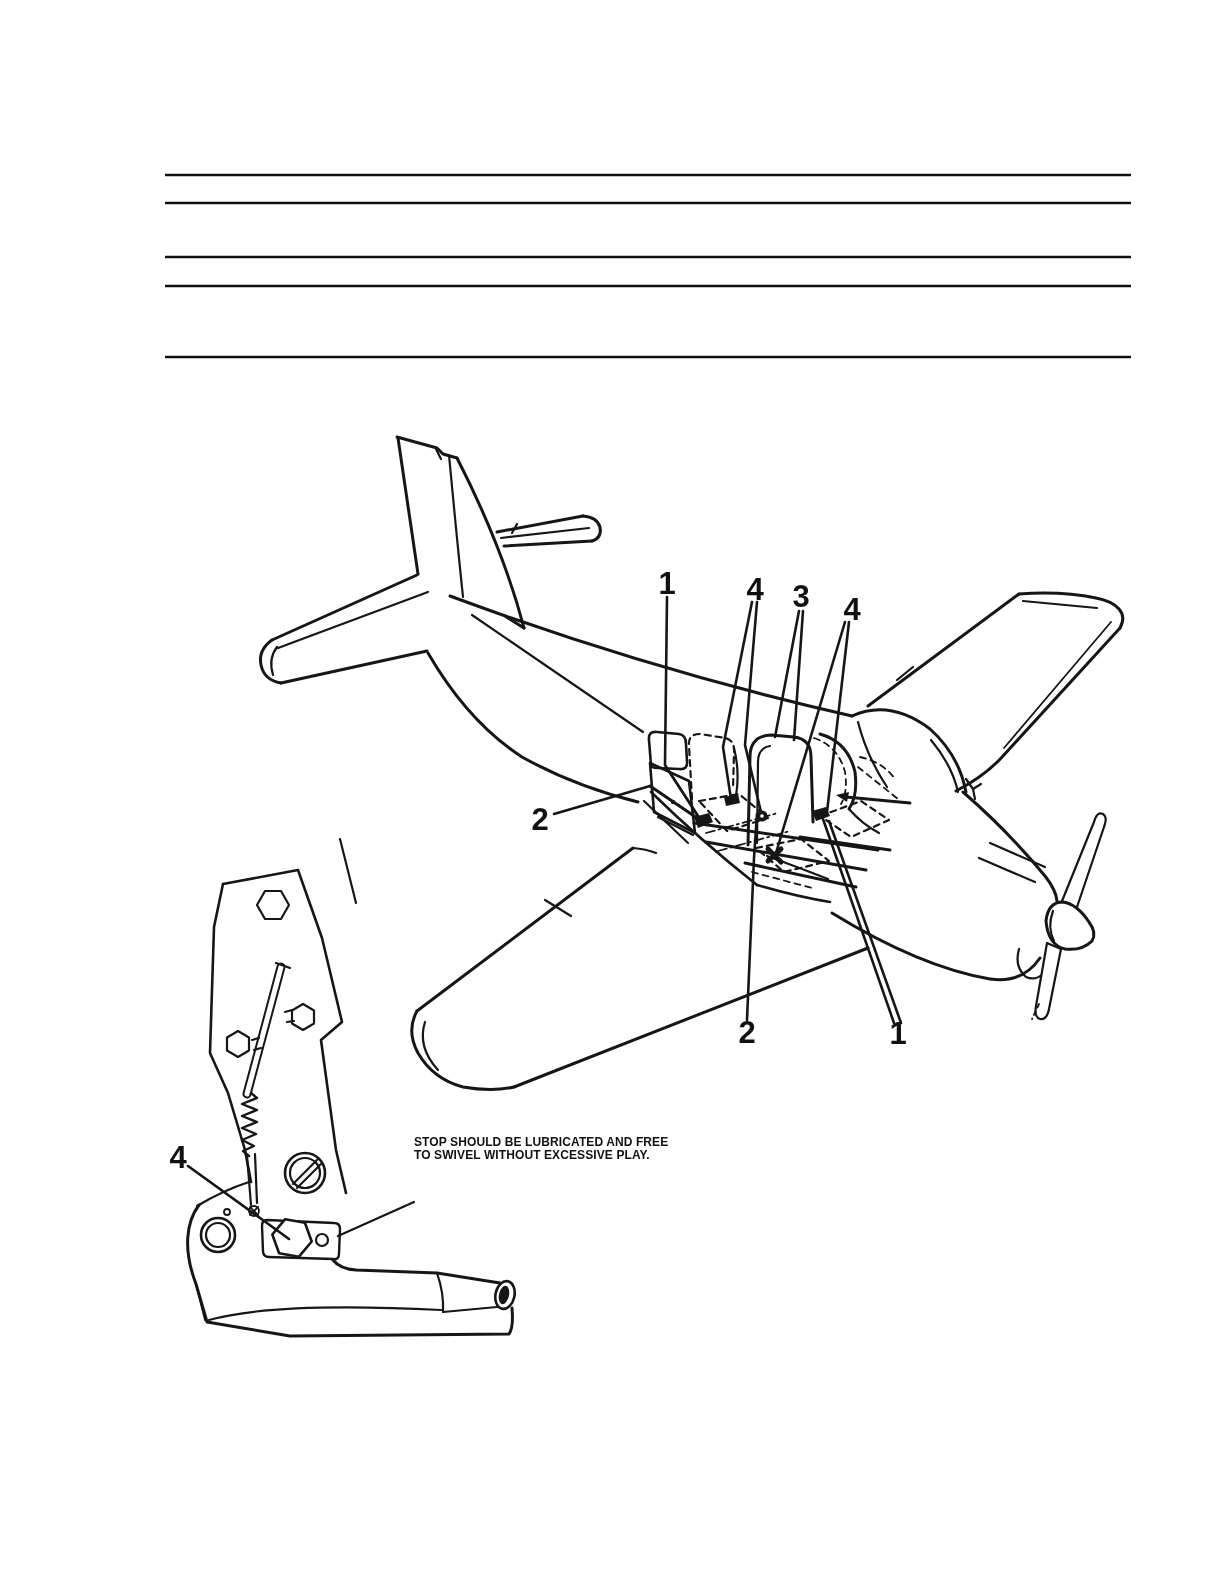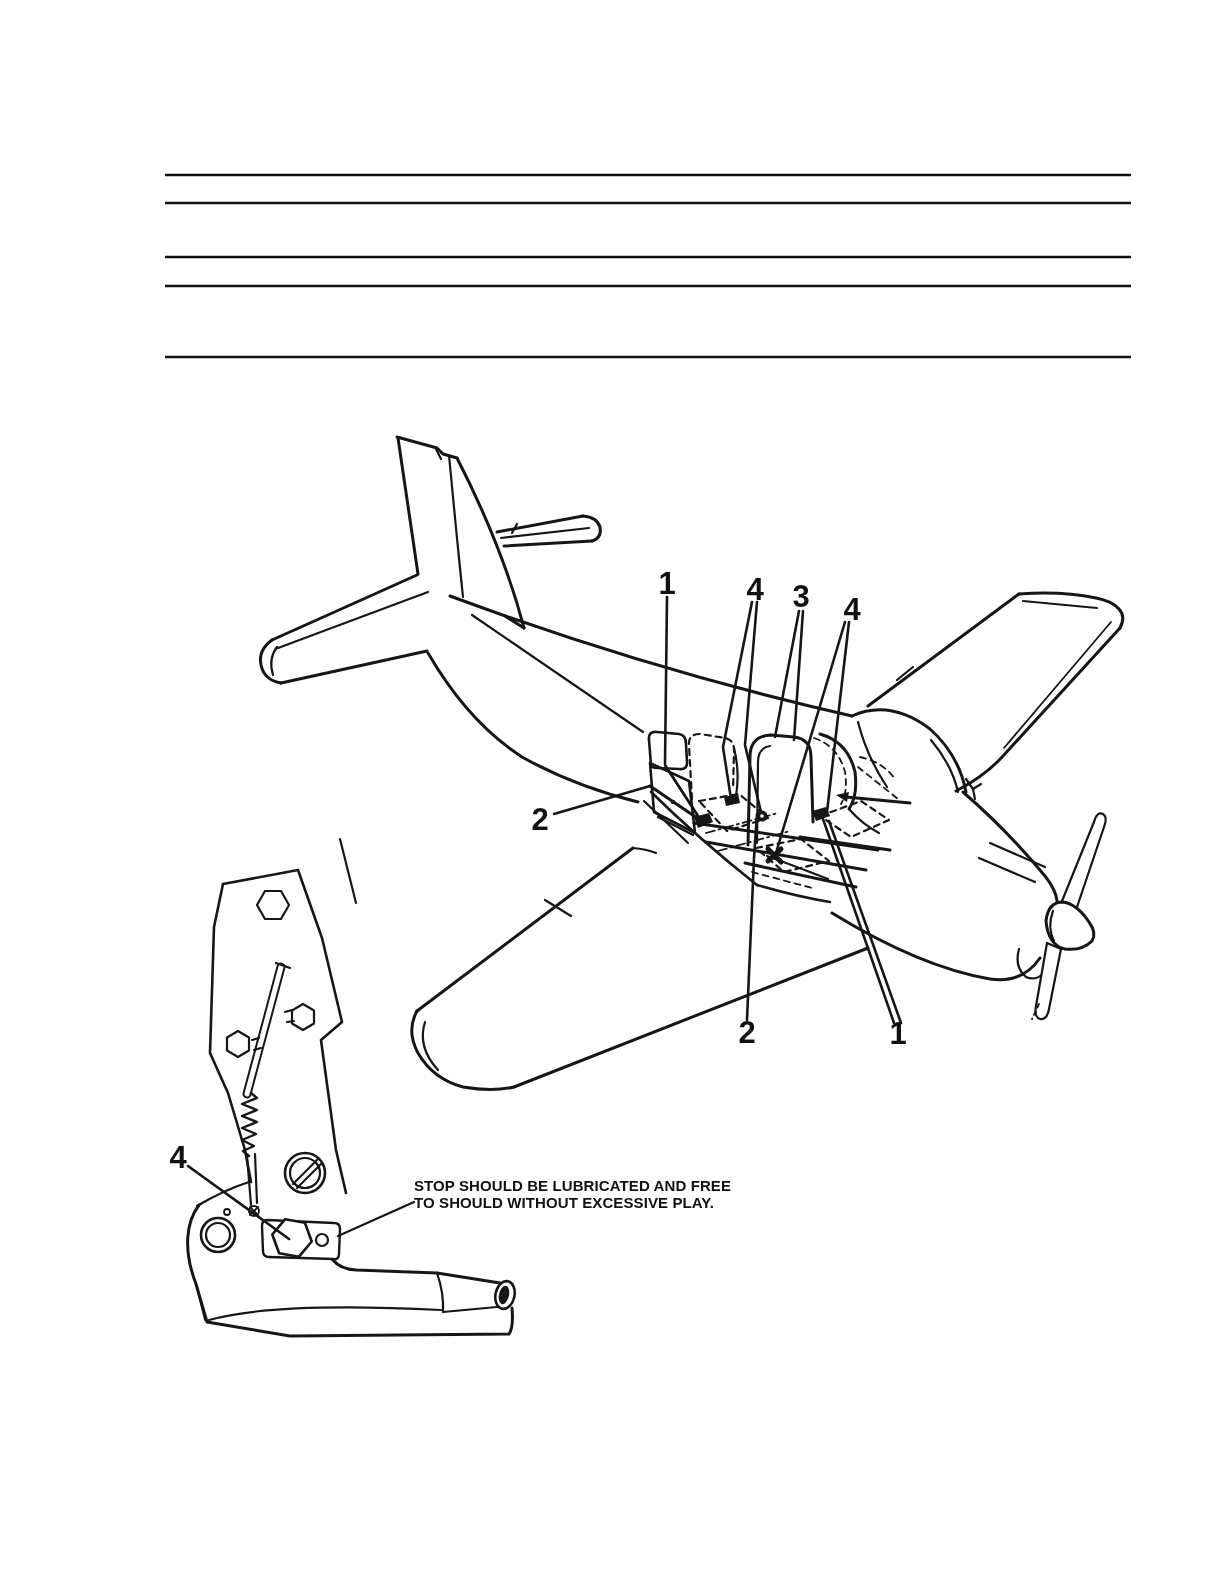--- a/index.html
+++ b/index.html
@@ -27,23 +27,23 @@
     transform:translate(-50%,-50%);
     font-weight:bold;
     font-size:31px;
     line-height:1;
     color:#111;
     letter-spacing:0;
     user-select:none;
   }
   .note{
     position:absolute;
-    left:414px;top:1178px;
+    left:414px;top:1136px;
     font-weight:bold;
-    font-size:15px;
+    font-size:12px;
     line-height:1.12;
     color:#111;
     white-space:nowrap;
     letter-spacing:0.1px;
   }
 </style>
 </head>
 <body>
 
 <div class="page">
@@ -244,16 +244,16 @@
   <div class="callout" style="left:755px;top:589px;">4</div>
   <div class="callout" style="left:801px;top:596px;">3</div>
   <div class="callout" style="left:852px;top:609px;">4</div>
   <div class="callout" style="left:540px;top:819px;">2</div>
   <div class="callout" style="left:747px;top:1032px;">2</div>
   <div class="callout" style="left:898px;top:1033px;">1</div>
   <div class="callout" style="left:178px;top:1157px;">4</div>
 
   <div class="note">
     <div>STOP SHOULD BE LUBRICATED AND FREE</div>
-    <div>TO SHOULD WITHOUT EXCESSIVE PLAY.</div>
+    <div>TO SWIVEL WITHOUT EXCESSIVE PLAY.</div>
   </div>
 
 </div>
 
 </body></html>

